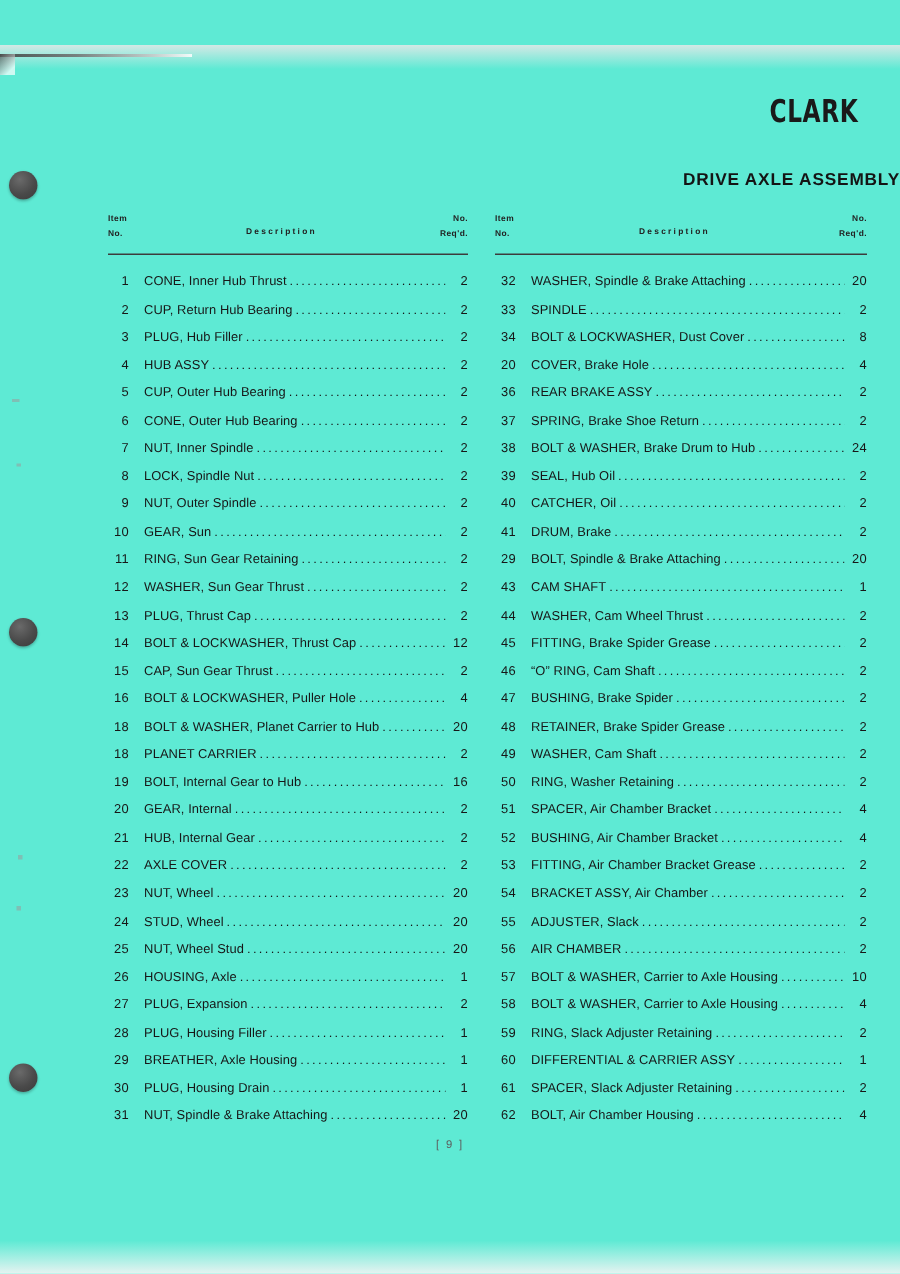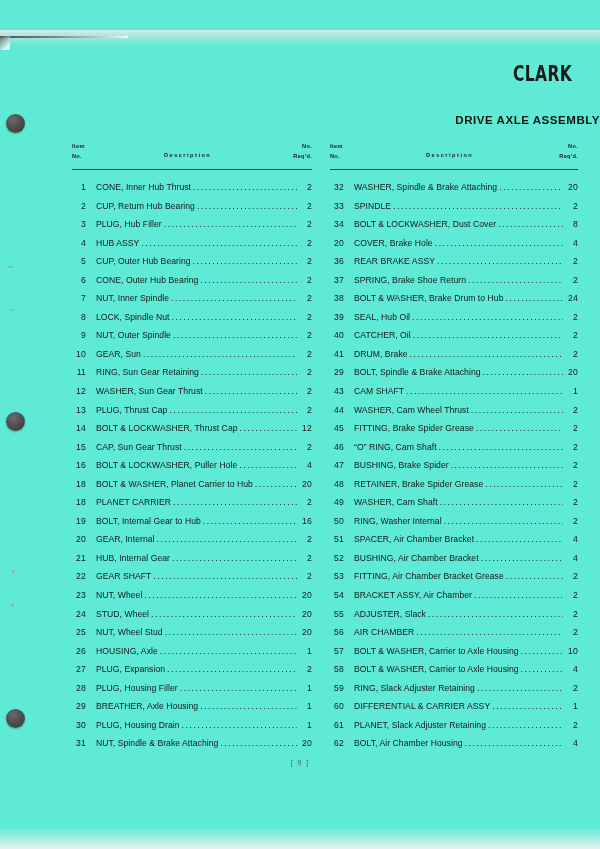--- a/index.html
+++ b/index.html
@@ -354,21 +354,21 @@
           <span class="r-qty">2</span>
         </div>
         <div class="row">
           <span class="r-num">21</span>
           <span class="r-desc">HUB, Internal Gear</span>
           <span class="r-dots">..........................................................................................</span>
           <span class="r-qty">2</span>
         </div>
         <div class="row">
           <span class="r-num">22</span>
-          <span class="r-desc">GEAR SHAFT</span>
+          <span class="r-desc">AXLE COVER</span>
           <span class="r-dots">..........................................................................................</span>
           <span class="r-qty">2</span>
         </div>
         <div class="row">
           <span class="r-num">23</span>
           <span class="r-desc">NUT, Wheel</span>
           <span class="r-dots">..........................................................................................</span>
           <span class="r-qty">20</span>
         </div>
         <div class="row">
@@ -539,21 +539,21 @@
           <span class="r-qty">2</span>
         </div>
         <div class="row">
           <span class="r-num">49</span>
           <span class="r-desc">WASHER, Cam Shaft</span>
           <span class="r-dots">..........................................................................................</span>
           <span class="r-qty">2</span>
         </div>
         <div class="row">
           <span class="r-num">50</span>
-          <span class="r-desc">RING, Washer Internal</span>
+          <span class="r-desc">RING, Washer Retaining</span>
           <span class="r-dots">..........................................................................................</span>
           <span class="r-qty">2</span>
         </div>
         <div class="row">
           <span class="r-num">51</span>
           <span class="r-desc">SPACER, Air Chamber Bracket</span>
           <span class="r-dots">..........................................................................................</span>
           <span class="r-qty">4</span>
         </div>
         <div class="row">
@@ -605,21 +605,21 @@
           <span class="r-qty">2</span>
         </div>
         <div class="row">
           <span class="r-num">60</span>
           <span class="r-desc">DIFFERENTIAL &amp; CARRIER ASSY</span>
           <span class="r-dots">..........................................................................................</span>
           <span class="r-qty">1</span>
         </div>
         <div class="row">
           <span class="r-num">61</span>
-          <span class="r-desc">PLANET, Slack Adjuster Retaining</span>
+          <span class="r-desc">SPACER, Slack Adjuster Retaining</span>
           <span class="r-dots">..........................................................................................</span>
           <span class="r-qty">2</span>
         </div>
         <div class="row">
           <span class="r-num">62</span>
           <span class="r-desc">BOLT, Air Chamber Housing</span>
           <span class="r-dots">..........................................................................................</span>
           <span class="r-qty">4</span>
         </div>
       </div>

